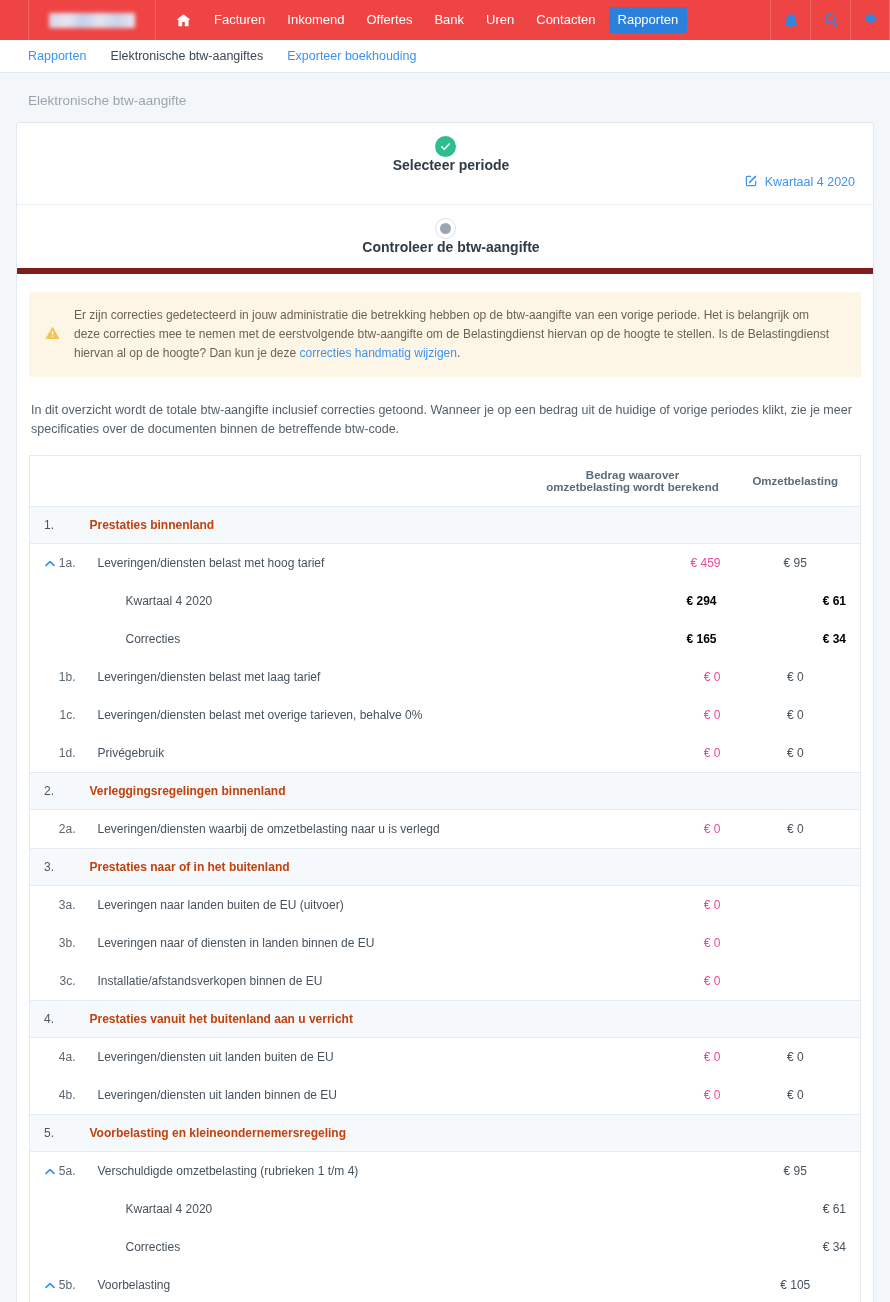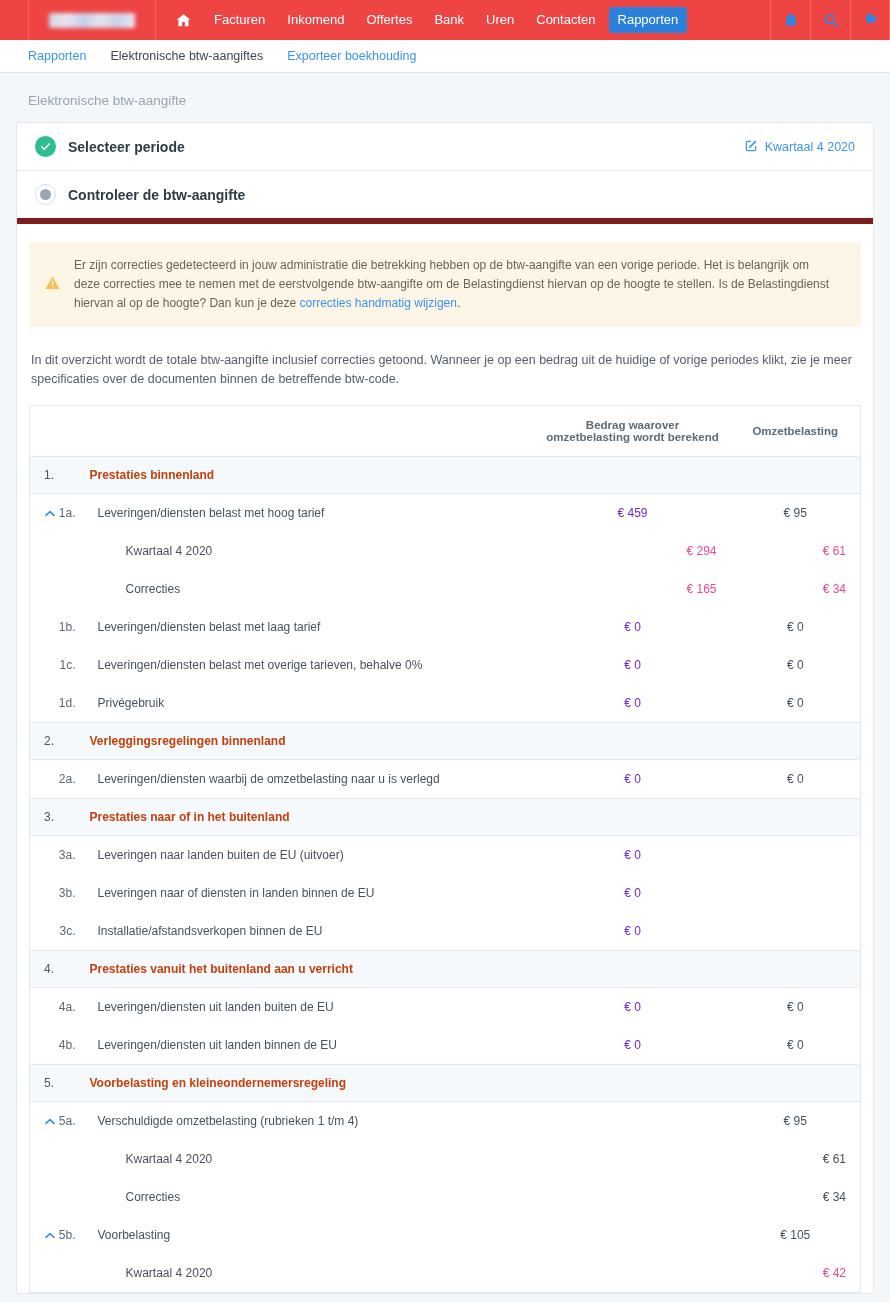--- a/index.html
+++ b/index.html
@@ -83,20 +83,21 @@
     background: #ffffff;
     border: 1px solid #e2e8ef;
     border-radius: 3px;
   }
 
   .step-head {
     display: flex;
     align-items: center;
     padding: 13px 18px;
     border-bottom: 1px solid #e9eef3;
+    flex-direction: column;
   }
   .step-head.nb { border-bottom: 6px solid #7f1d1d; }
   .step-title {
     font-size: 14px;
     font-weight: bold;
     color: #2f3b45;
     margin-left: 12px;
   }
   .step-right { margin-left: auto; display: flex; align-items: center; gap: 7px; }
   .step-right-label { font-size: 12.5px; color: #3b93f0; cursor: pointer; }
@@ -174,27 +175,27 @@
     padding: 11px 10px;
   }
   tr.section .s-num { font-size: 12px; color: #4a5560; padding-left: 14px; }
   tr.section .s-label { font-size: 12px; font-weight: bold; color: #c2410c; padding-left: 14px; }
 
   tr.row td { padding: 12px 10px; background: #fff; }
   tr.row td.num {
     font-size: 12px; color: #5b6772; text-align: right; padding-right: 0; white-space: nowrap;
   }
   tr.row td.desc { font-size: 12px; color: #46525d; padding-left: 22px; }
-  tr.row td.amt { font-size: 12px; color: #6d28d9; text-align: center; }
+  tr.row td.amt { font-size: 12px; color: #ec4899; text-align: right; }
   tr.row td.amt2 { font-size: 12px; color: #46525d; text-align: center; }
 
   tr.sub td { padding: 12px 10px; background: #fff; }
   tr.sub td.desc { font-size: 12px; color: #46525d; padding-left: 50px; }
   tr.sub td.amt, tr.sub td.amt2 { font-size: 12px; text-align: right; padding-right: 14px; }
-  .blue { color: #ec4899; cursor: pointer; }
+  .blue { color: #000000; cursor: pointer; font-weight: bold; }
   .dark { color: #46525d; }
 
   .chev {
     display: inline-block;
     vertical-align: middle;
     margin-right: 4px;
   }
   .num-wrap { display: inline-flex; align-items: center; }
 </style>
 </head>

